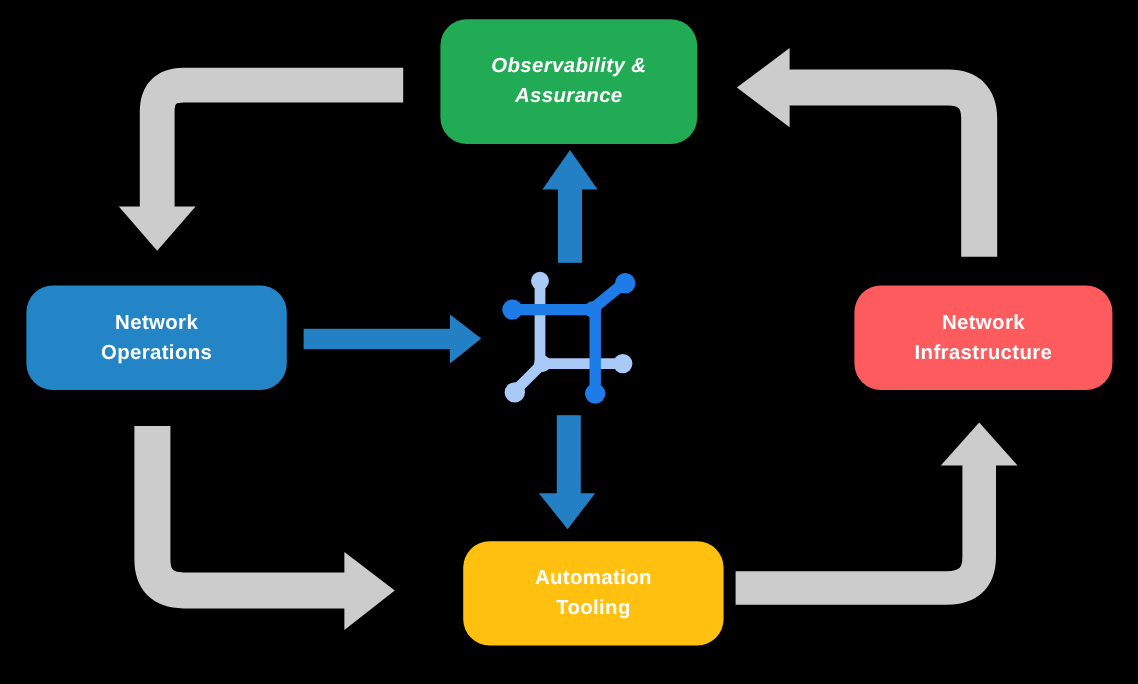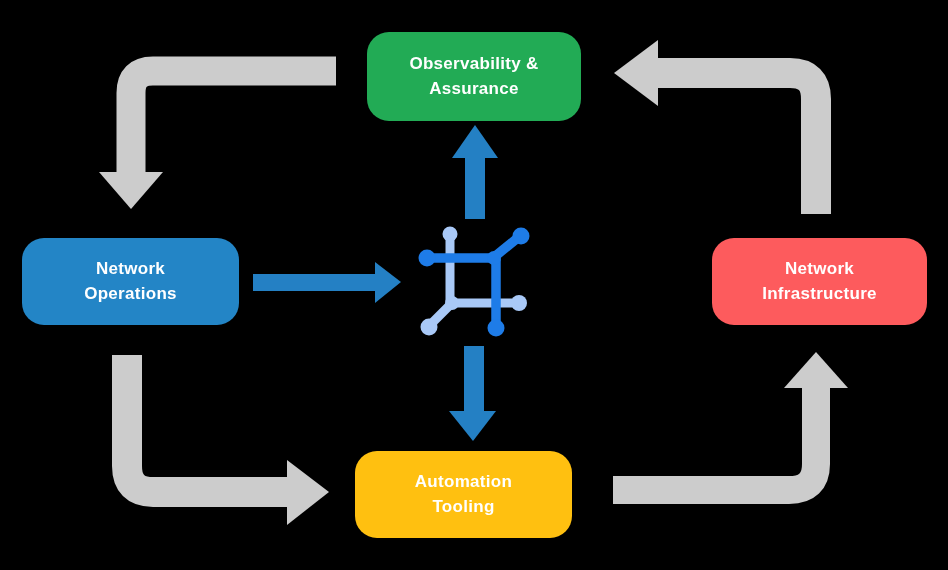--- a/index.html
+++ b/index.html
@@ -18,24 +18,24 @@
     text-align:center;
   }
   .node .lbl{
     color:#fff;
     font-size:17px;
     font-weight:700;
     line-height:1.45;
     letter-spacing:.3px;
     white-space:pre-line;
   }
-  .node-observability{left:367px;top:32px;width:214px;height:89px;background:#22AB55;}
+  .node-observability{left:367px;top:16px;width:214px;height:104px;background:#22AB55;font-style:italic;}
   .node-operations{left:22px;top:238px;width:217px;height:87px;background:#2385C6;}
   .node-infrastructure{left:712px;top:238px;width:215px;height:87px;background:#FD5B5D;}
-  .node-automation{left:355px;top:451px;width:217px;height:87px;background:#FFC010;}
+  .node-automation{left:386px;top:451px;width:217px;height:87px;background:#FFC010;}
 </style>
 </head>
 <body>
 
 <div class="stage">
 
   <svg class="layer" width="948" height="570" viewBox="0 0 948 570">
 
     <g>
       <path d="M 336 71 L 153 71 Q 131 71 131 93 L 131 174" fill="none" stroke-width="29" stroke="#CCCCCC"></path>

